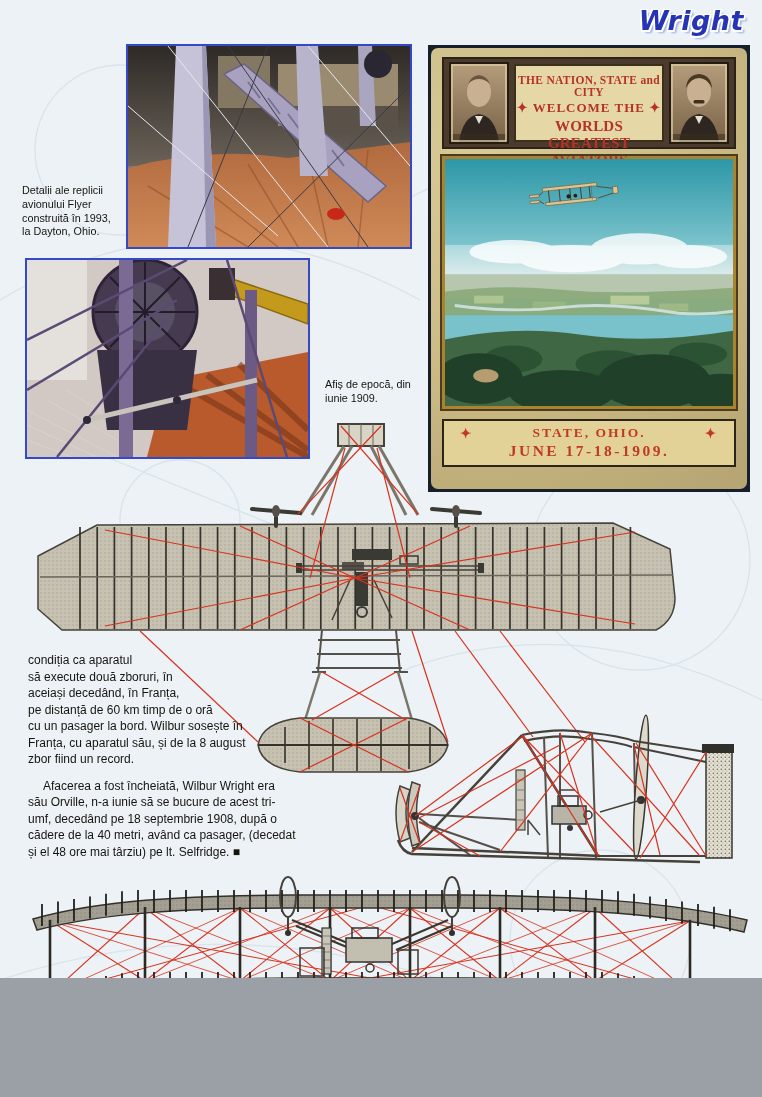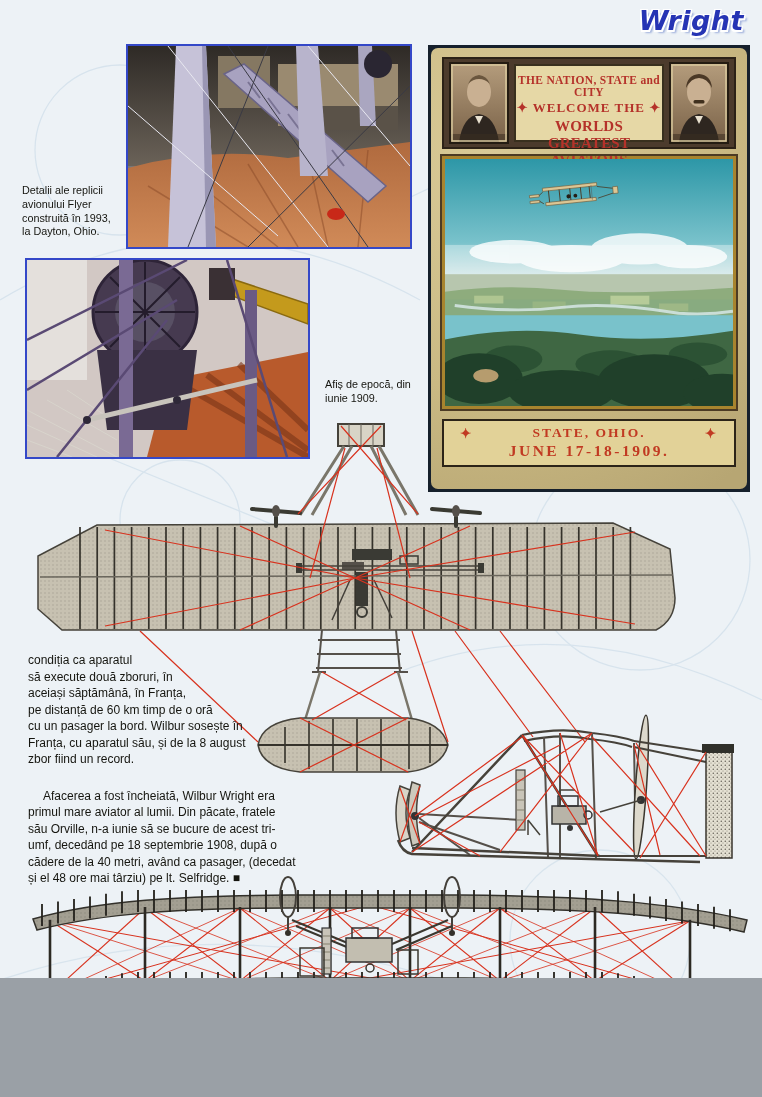--- a/index.html
+++ b/index.html
@@ -36,21 +36,21 @@
   #php2{font-size:13px;margin-top:2px;letter-spacing:1px;}
   #php3{font-size:15px;margin-top:2px;letter-spacing:.2px;}
   #poster-img{margin-top:7px;height:253px;border:3px solid #a8842e;outline:2px solid #4c3b24;
     box-sizing:border-box;overflow:hidden;background:#79c2cb;}
   #poster-foot{margin-top:10px;height:48px;background:#e2d298;border:2px solid #2c2418;color:#c13a22;
     font-family:"Liberation Serif",serif;font-weight:bold;text-align:center;box-sizing:border-box;padding-top:4px;}
   #pfl1{font-size:13.5px;letter-spacing:2px;display:flex;justify-content:space-between;padding:0 16px;}
   #pfl2{font-size:15.5px;letter-spacing:2.5px;}
 
   #article{left:28px;top:652px;width:372px;color:#15150f;font-size:12px;line-height:16.5px;}
-  #article .p2{margin-top:20px;}
+  #article .p2{margin-top:10px;}
   #article .p2 div:first-child{padding-left:15px;}
 
   #footer-journal{left:30px;top:1044px;font:bold 13.5px "DejaVu Sans",sans-serif;color:#175023;
     letter-spacing:1px;text-shadow:1px 1px 0 #06280e;font-style:italic;}
   #footer-rule{left:349px;top:1051px;width:360px;height:3px;background:#1c1c14;}
   #footer-page{left:727px;top:1039px;font:bold 16px "Liberation Sans",sans-serif;color:#26261f;}
 </style>
 </head>
 <body>
 
@@ -541,29 +541,28 @@
     </div>
   </div>
 
   <div id="cap2" class="abs cap layer2">Afiș de epocă, din
 iunie 1909.</div>
 
   <div id="article" class="abs layer2">
     <div class="p1">
       <div>condiția ca aparatul</div>
       <div>să execute două zboruri, în</div>
-      <div>aceiași săptămână, în Franța,</div>
+      <div>aceiași decedând, în Franța,</div>
       <div>pe distanță de 60 km timp de o oră</div>
       <div>cu un pasager la bord. Wilbur sosește în</div>
       <div>Franța, cu aparatul său, și de la 8 august</div>
       <div>zbor fiind un record.</div>
     </div>
     <div class="p2">
       <div>Afacerea a fost încheiată, Wilbur Wright era</div>
-      <div>primul mare aviator al lumii. Din păcate, fratele</div>
       <div>său Orville, n-a iunie să se bucure de acest tri-</div>
       <div>umf, decedând pe 18 septembrie 1908, după o</div>
       <div>cădere de la 40 metri, având ca pasager, (decedat</div>
       <div>și el 48 ore mai târziu) pe lt. Selfridge. ■</div>
     </div>
   </div>
 
   <div id="footer-journal" class="abs layer2">MODELISM INTERNAȚIONAL 6/2004 (89)</div>
   <div id="footer-rule" class="abs layer2"></div>
   <div id="footer-page" class="abs layer2">9</div>

